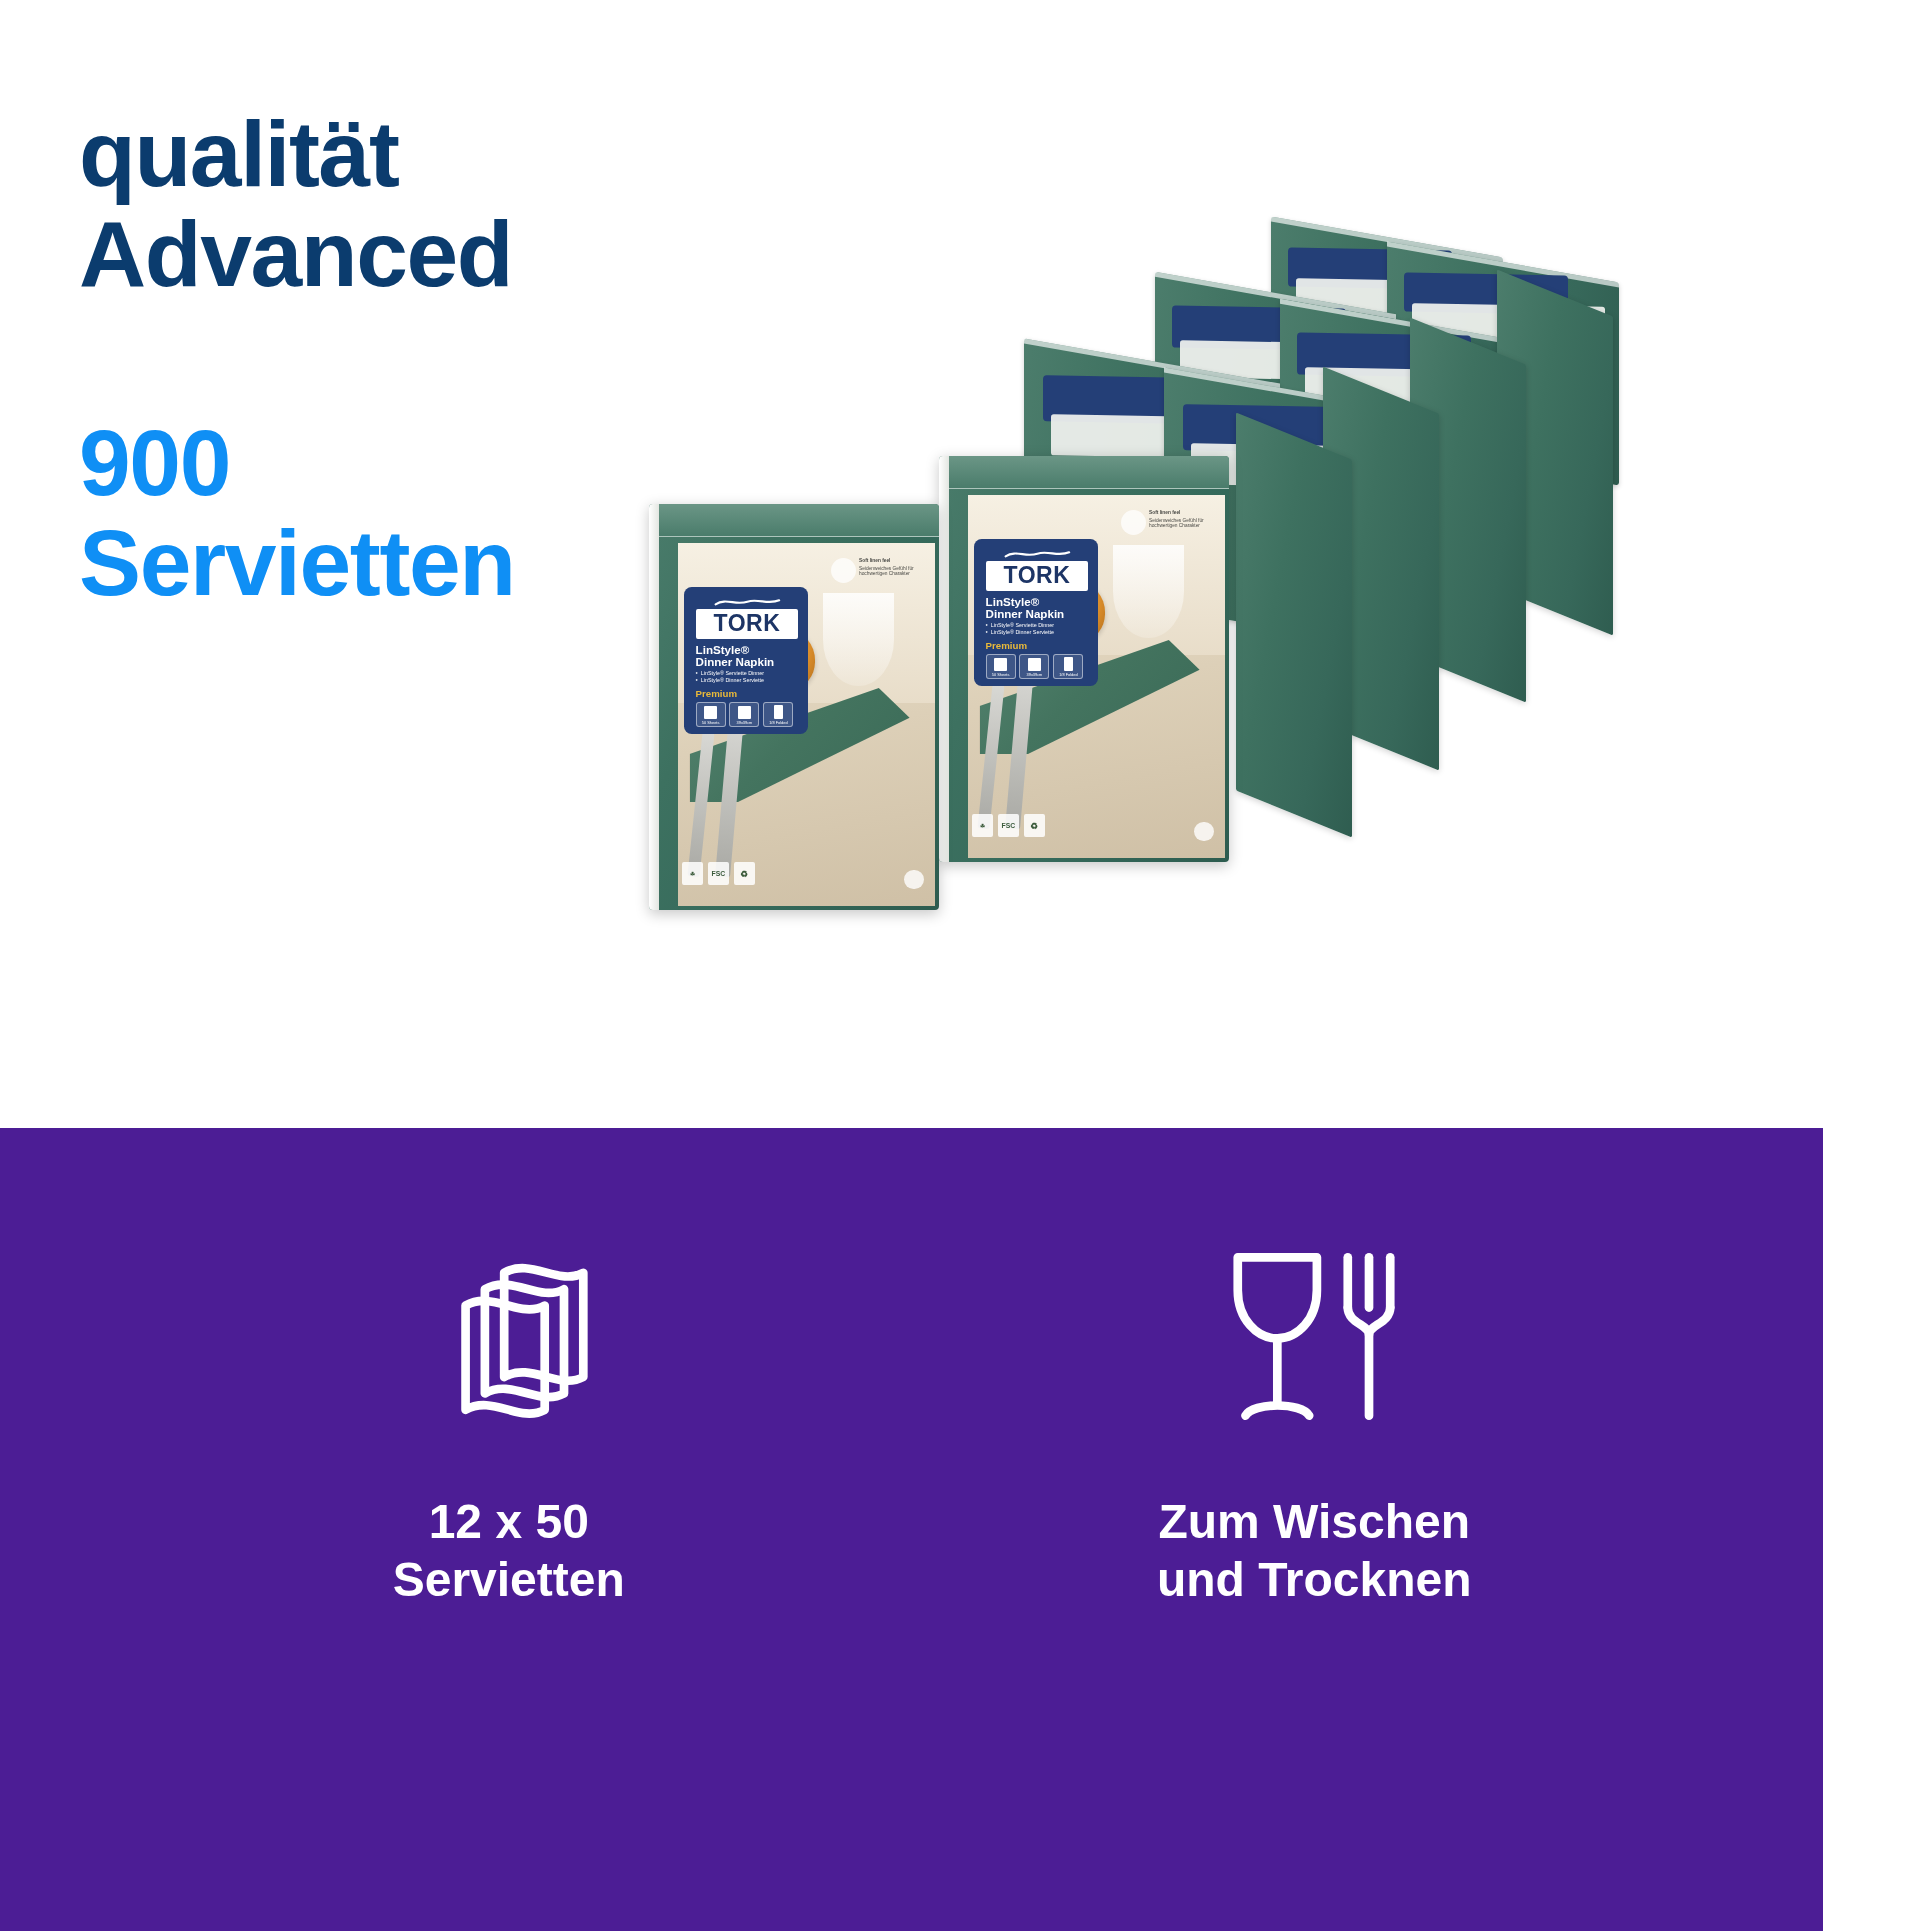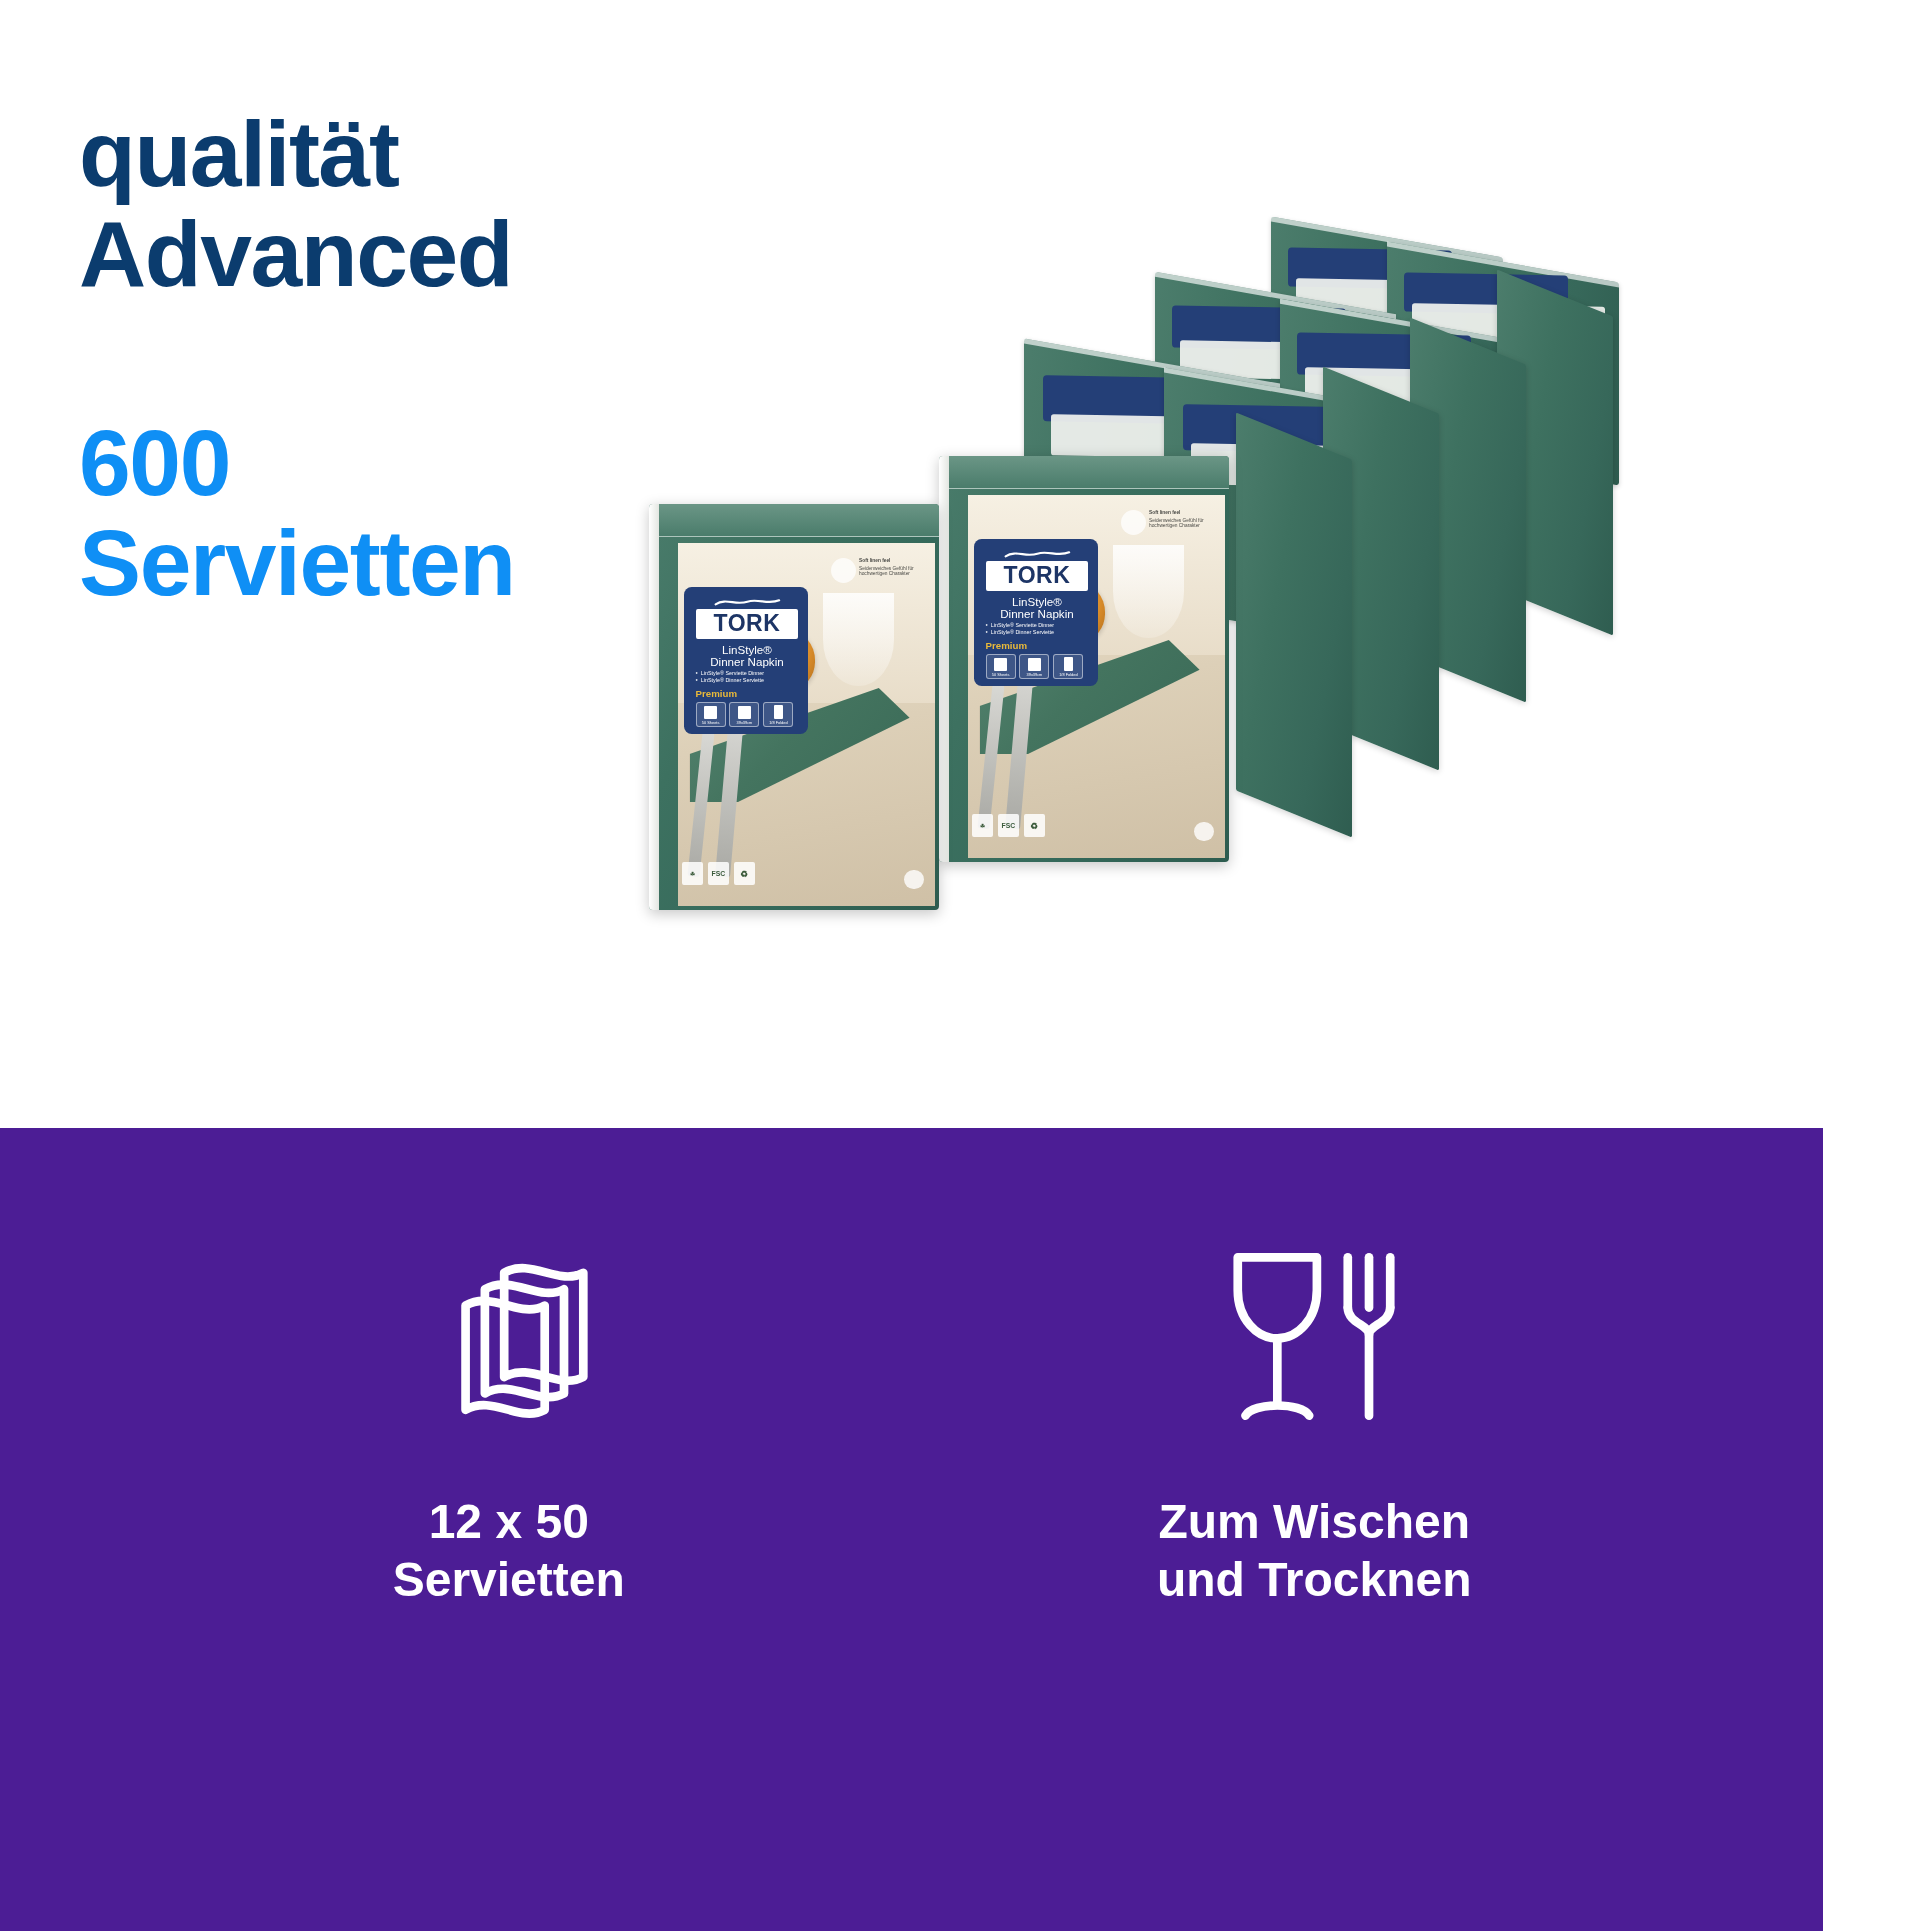--- a/index.html
+++ b/index.html
@@ -99,21 +99,21 @@
     padding:9.7px 9.7px 7.7px 11.6px; color:#ffffff;
   }
   .label .torkmark {
     background:#ffffff; color:#1d3566; font-weight:700;
     text-align:center; border-radius:1.9px;
     letter-spacing:0.5px; line-height:1;
   }
   .label .wave {
     display:block; width:100%;
   }
-  .label .prodname { font-weight:400; line-height:1.02;text-align:center; }
+  .label .prodname { font-weight:700; line-height:1.02; }
   .label .bullets { line-height:1.25; }
   .label .bullets div::before {
     content:"\25CF"; font-size:.7em; margin-right:2.9px; vertical-align:middle;
   }
   .label .premium { color:#e8b93a; font-weight:700; }
   .label .pictos { display:flex; gap:3.9px; }
   .label .picto {
     background:rgba(255,255,255,.12); border:1px solid rgba(255,255,255,.5);
     border-radius:2.9px; display:flex; flex-direction:column;
     align-items:center; justify-content:flex-end;
@@ -165,21 +165,21 @@
 <body>
 
 <div class="page">
 
   <div class="top">
 
     <div class="headings">
       <div class="h-line">qualität</div>
       <div class="h-line">Advanced</div>
       <div class="blockgap"></div>
-      <div class="h-line accent">600</div>
+      <div class="h-line accent">900</div>
       <div class="h-line accent">Servietten</div>
     </div>
 
     <div class="photo">
       <div class="stackwrap">
 
         <div class="box" style="left:537px; top:0px;  width:232px; height:203px; transform:skewY(10deg);">
           <div class="seam"></div>
           <div class="sidelabel" style="left:17.4px; top:15.4px; width:164px; height:39px;"></div>
           <div class="sidepaper" style="left:25px; top:42px; width:193px; height:35px;"></div>

